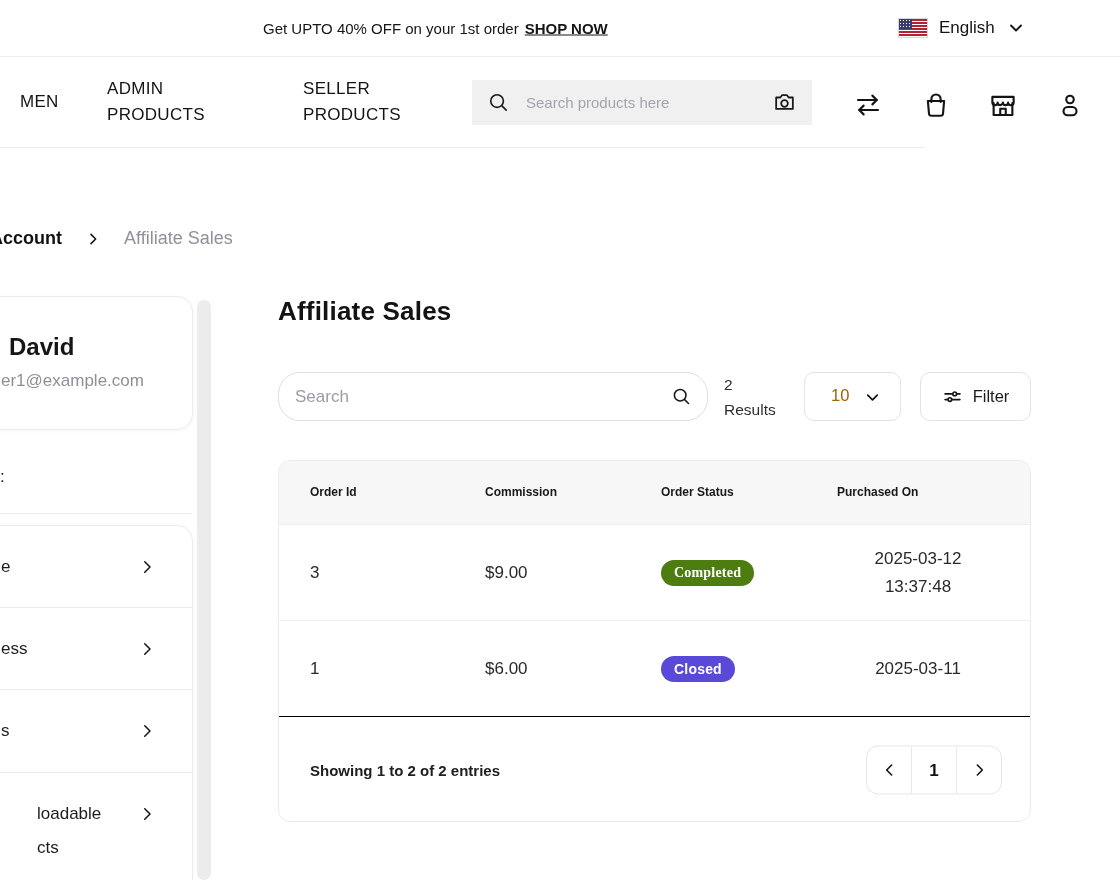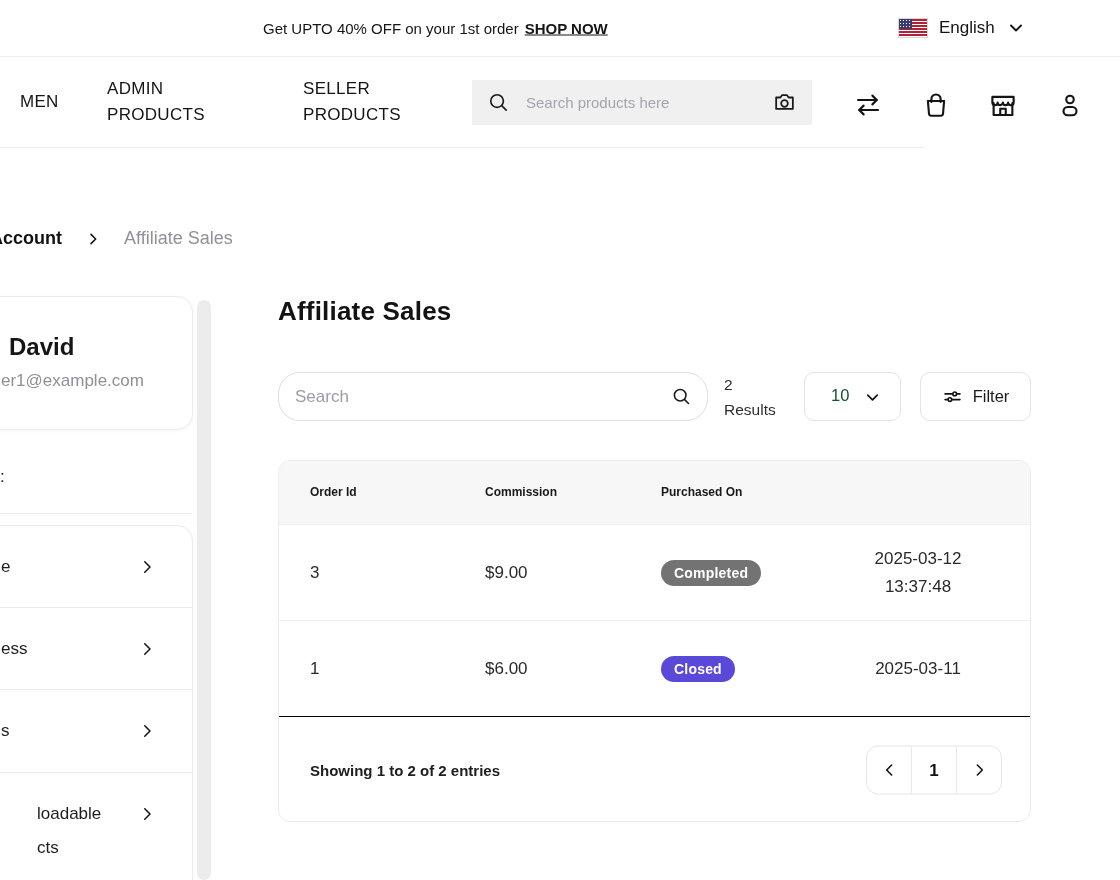--- a/index.html
+++ b/index.html
@@ -77,21 +77,21 @@
     border:1px solid #dededf; border-radius:22px; background:#fff; }
   .c-search input { position:absolute; left:16px; top:0; width:370px; height:100%; border:none;
     outline:none; font-size:17px; color:#333; font-family:"Liberation Sans", sans-serif; }
   .c-search input::placeholder { color:#9b9ca7; }
   .c-search .mag { position:absolute; right:15px; top:13px; }
   .c-results { position:absolute; left:446px; top:1px; width:62px; font-size:15.5px;
     color:#2e2e33; line-height:1.6; }
   .c-results span { display:block; }
   .c-pagesize { position:absolute; left:526px; top:0; width:97px; height:49px;
     border:1px solid #e3e3e5; border-radius:10px; background:#fff; cursor:pointer; }
-  .c-pagesize .val { position:absolute; left:26px; top:13px; font-size:16.5px; color:#14532d; }
+  .c-pagesize .val { position:absolute; left:26px; top:13px; font-size:16.5px; color:#a16207; }
   .c-pagesize svg { position:absolute; right:18px; top:15px; }
   .c-filter { position:absolute; left:642px; top:0; width:111px; height:49px;
     border:1px solid #e3e3e5; border-radius:10px; background:#fff; display:flex;
     align-items:center; justify-content:center; gap:10px; cursor:pointer; }
   .c-filter .lbl { font-size:16.5px; font-weight:500; color:#1b1b1b; }
 
   
   .card { position:absolute; top:164px; left:0; width:753px; height:362px; background:#fff;
     border:1px solid #ececec; border-radius:12px; overflow:hidden; }
   .thead { display:grid; grid-template-columns:175px 176px 176px 1fr; height:63px;
@@ -248,28 +248,29 @@
           <circle cx="9" cy="15.5" r="2.1" fill="#fff"></circle>
         </svg>
       <span class="lbl">Filter</span>
     </div>
   </div>
 
   <div class="card">
     <div class="thead">
       <div>Order Id</div>
       <div>Commission</div>
+      <div>Order Status</div>
       <div>Purchased On</div>
     </div>
 
     <div class="trow">
       <div class="c">3</div>
       <div class="c">$9.00</div>
       <div class="c">
-        <span class="badge" style="background-color: #737373;">Completed</span>
+        <span class="badge" style="background-color: #4d7c0f; font-family: Liberation Serif, serif;">Completed</span>
       </div>
       <div class="c4">
         <div>2025-03-12</div>
         <div>13:37:48</div>
       </div>
     </div>
 
     <div class="trow">
       <div class="c">1</div>
       <div class="c">$6.00</div>

